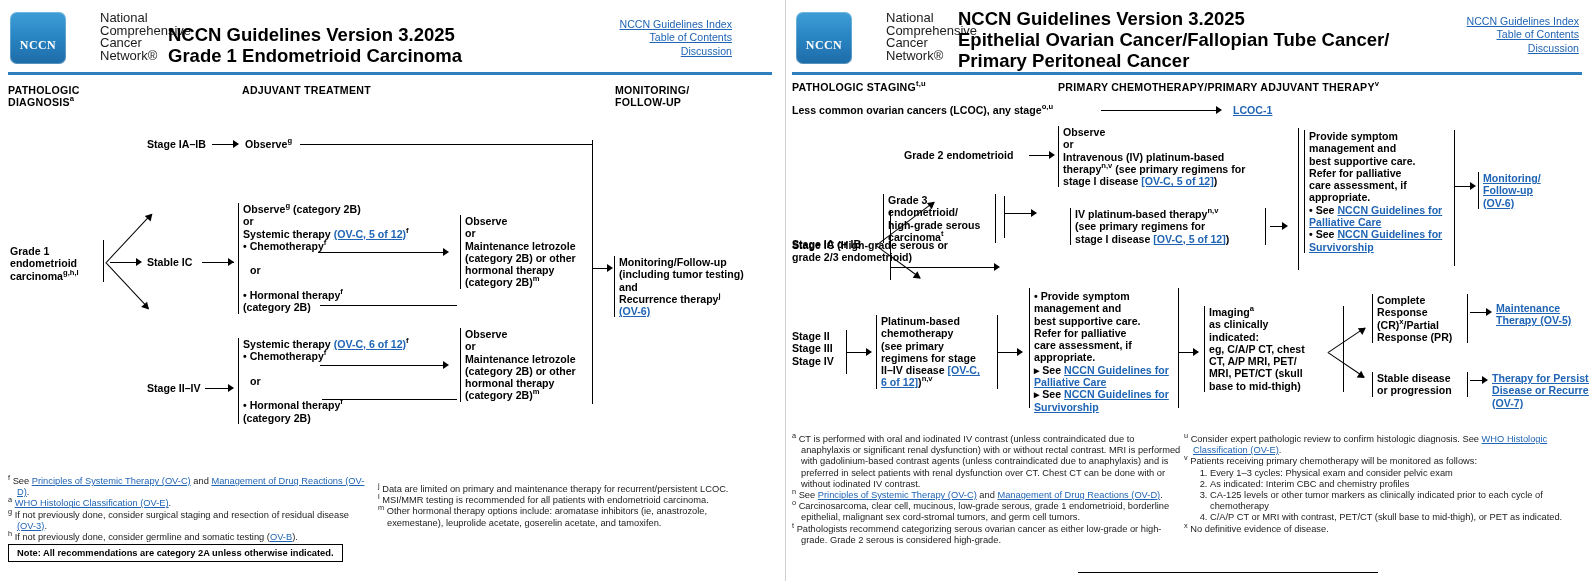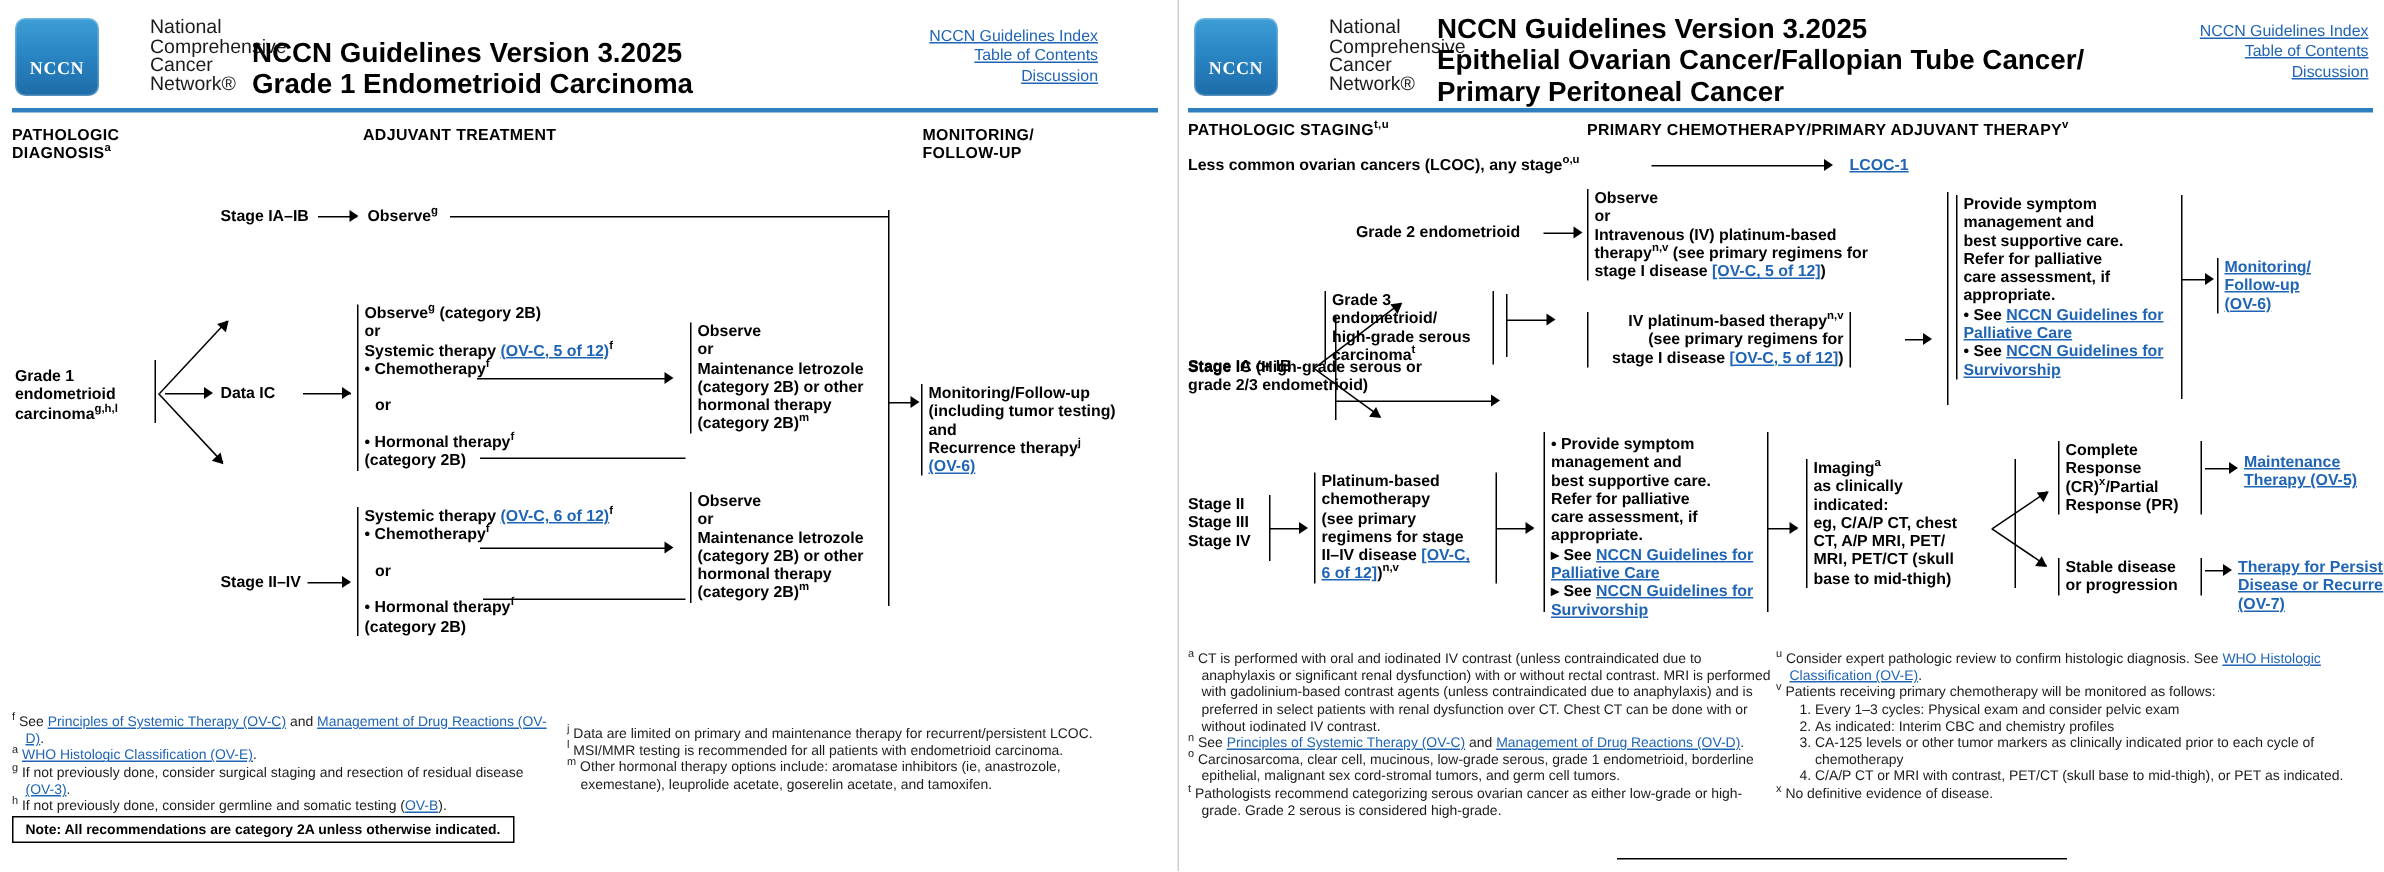--- a/index.html
+++ b/index.html
@@ -136,21 +136,21 @@
       </div>
     <div class="hline" style="left:110px; top:262px; width:28px;"></div>
     <div class="arrow-r" style="left:136px; top:258px;"></div>
 
     <div class="node" style="left:147px; top:138px;">Stage IA–IB</div>
     <div class="hline" style="left:212px; top:144px; width:26px;"></div>
     <div class="arrow-r" style="left:233px; top:140px;"></div>
     <div class="node" style="left:245px; top:138px;"><span>Observe</span><sup>g</sup></div>
     <div class="hline" style="left:300px; top:144px; width:292px;"></div>
 
-    <div class="node" style="left:147px; top:256px;">Data IC</div>
+    <div class="node" style="left:147px; top:256px;">Stable IC</div>
     <div class="hline" style="left:202px; top:262px; width:32px;"></div>
     <div class="arrow-r" style="left:228px; top:258px;"></div>
 
     <div class="node bar-l" style="left:238px; top:203px; width:215px;">
       <span>Observe</span><sup>g</sup><span> (category 2B)</span><br>
       <span>or</span><br>
       <span>Systemic therapy </span><a class="lnk" href="#">(OV-C, 5 of 12)</a><sup>f</sup><br>
       <span>• Chemotherapy</span><sup>f</sup><br><br>
       <span style="padding-left:7px">or</span><br><br>
       <span>• Hormonal therapy</span><sup>f</sup><br>
@@ -290,21 +290,21 @@
       <span>Observe</span><br>
       <span>or</span><br>
       <span>Intravenous (IV) platinum-based</span><br>
       <span>therapy</span><sup>n,v</sup><span> (see primary regimens for</span><br>
       <span>stage I disease </span><a class="lnk" href="#">[OV-C, 5 of 12]</a><span>)</span>
     </div>
 
     <div class="vline" style="left:218px; top:196px; height:42px;"></div>
     <div class="hline" style="left:218px; top:213px; width:32px;"></div>
     <div class="arrow-r" style="left:245px; top:209px;"></div>
-    <div class="node bar-l bar-r" style="left:272px; top:208px; width:176px;text-align:right;">
+    <div class="node bar-l bar-r" style="left:284px; top:208px; width:196px;">
       <span>IV platinum-based therapy</span><sup>n,v</sup><br>
       <span>(see primary regimens for</span><br>
       <span>stage I disease </span><a class="lnk" href="#">[OV-C, 5 of 12]</a><span>)</span>
     </div>
     <div class="hline" style="left:484px; top:226px; width:16px;"></div>
     <div class="arrow-r" style="left:496px; top:222px;"></div>
 
     <div class="vline" style="left:512px; top:128px; height:142px;"></div>
 
     <div class="node bar-l" style="left:518px; top:130px; width:152px;">

